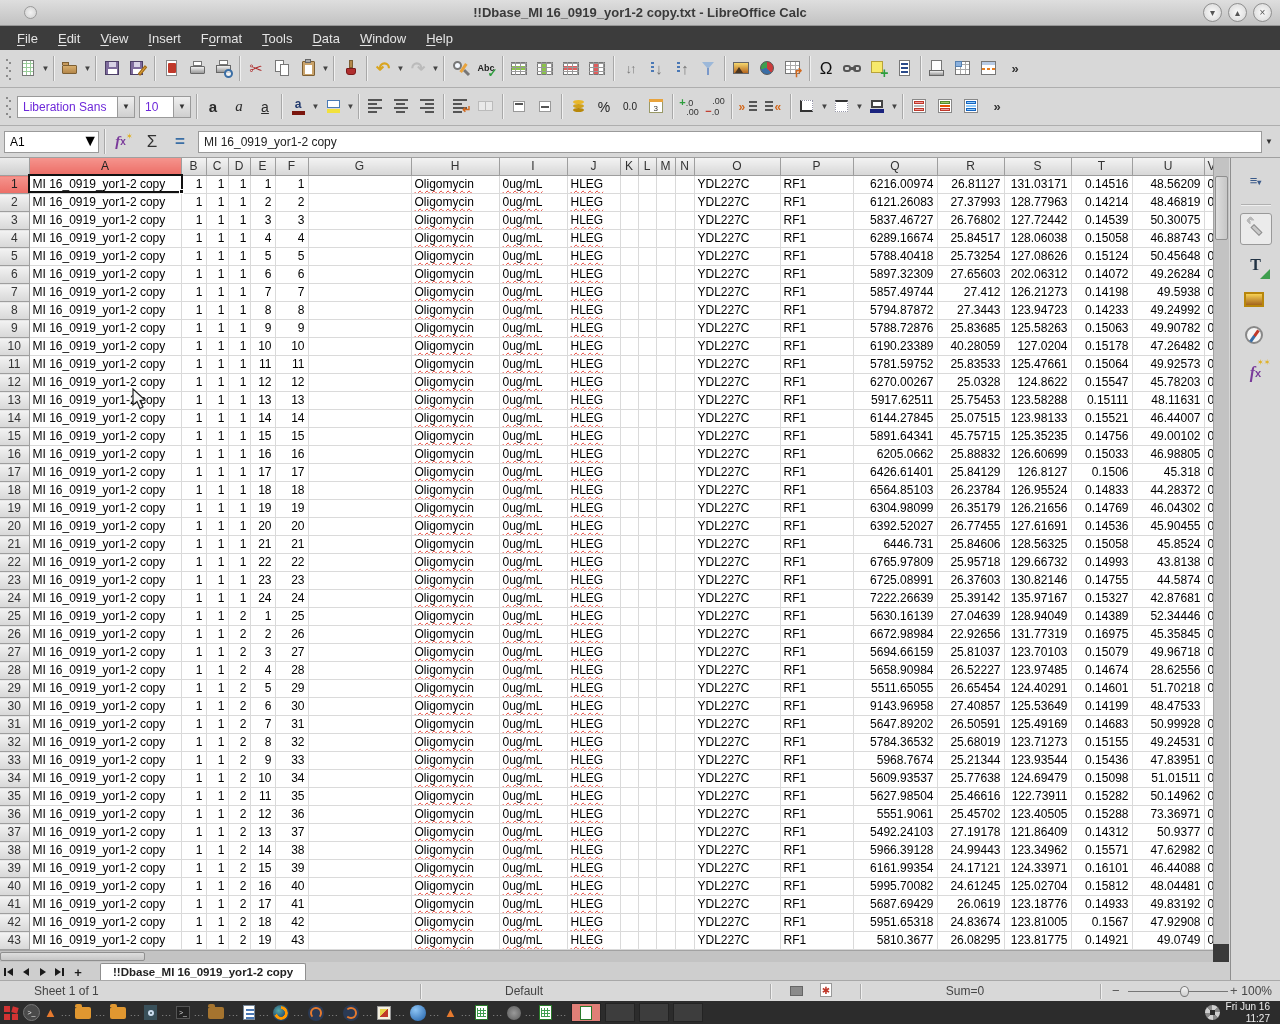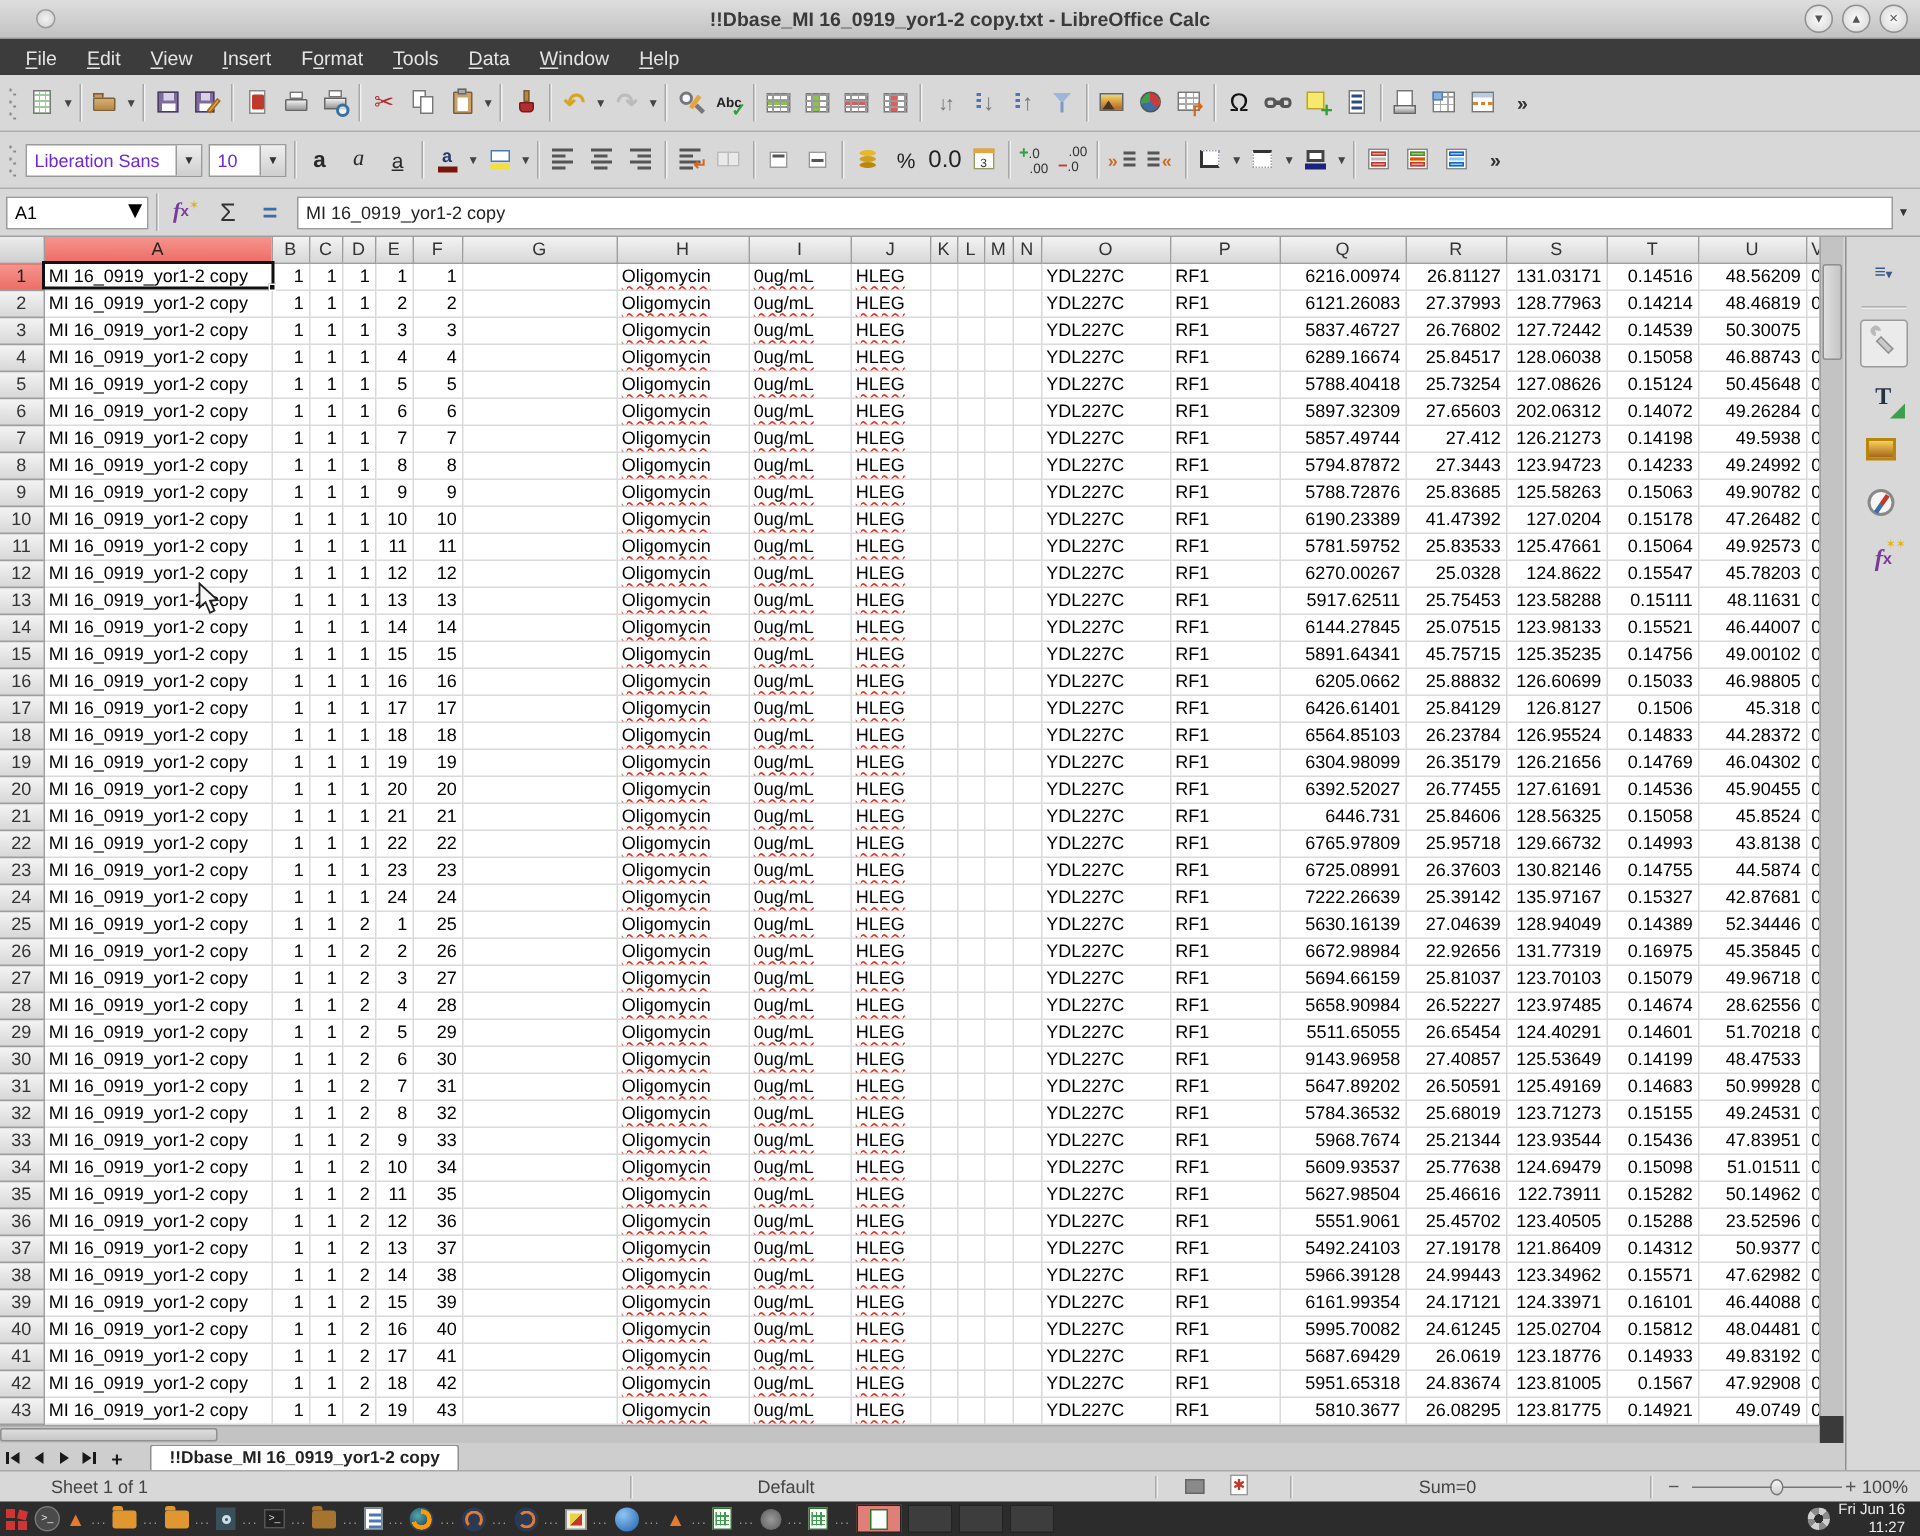--- a/index.html
+++ b/index.html
@@ -471,21 +471,21 @@
           <span class="sh" style="left:4px;top:3px;width:11px;height:4px;background:#e8b72a;border-radius:50%;box-shadow:0 4px 0 #d0a01a,0 8px 0 #b8880a"></span>
         </span>
       </span>
       <span class="tbtn">
         <span class="ic">
           <span style="font-size:14px;color:#222">%</span>
         </span>
       </span>
       <span class="tbtn">
         <span class="ic">
-          <span style="font-size:16px;font-weight:normal;color:#222">0.0</span>
+          <span style="font-size:10px;font-weight:normal;color:#222">0.0</span>
         </span>
       </span>
       <span class="tbtn">
         <span class="ic">
           <span class="sh" style="left:2px;top:2px;width:14px;height:14px;background:#fff;border:1px solid #996"></span>
           <span class="sh" style="left:2px;top:2px;width:14px;height:3px;background:#e8a33d"></span>
           <span class="sh" style="left:7px;top:7px;font-size:8px;color:#333">3</span>
         </span>
       </span>
       <span class="sep"></span>
@@ -884,21 +884,21 @@
             <td class="cell tl"><span class="sq">Oligomycin</span></td>
             <td class="cell tl"><span class="sq">0ug/mL</span></td>
             <td class="cell tl"><span class="sq">HLEG</span></td>
             <td class="cell tl"></td>
             <td class="cell tl"></td>
             <td class="cell tl"></td>
             <td class="cell tl"></td>
             <td class="cell tl">YDL227C</td>
             <td class="cell tl">RF1</td>
             <td class="cell trr">6190.23389</td>
-            <td class="cell trr">41.47392</td>
+            <td class="cell trr">40.28059</td>
             <td class="cell trr">127.0204</td>
             <td class="cell trr">0.15178</td>
             <td class="cell trr">47.26482</td>
             <td class="cell tl">0.</td>
           </tr>
           <tr>
             <td class="rh">11</td>
             <td class="cell tl">MI 16_0919_yor1-2 copy</td>
             <td class="cell trr">1</td>
             <td class="cell trr">1</td>
@@ -1537,21 +1537,21 @@
             <td class="cell tl"></td>
             <td class="cell tl"></td>
             <td class="cell tl"></td>
             <td class="cell tl"></td>
             <td class="cell tl">YDL227C</td>
             <td class="cell tl">RF1</td>
             <td class="cell trr">5551.9061</td>
             <td class="cell trr">25.45702</td>
             <td class="cell trr">123.40505</td>
             <td class="cell trr">0.15288</td>
-            <td class="cell trr">23.52596</td>
+            <td class="cell trr">73.36971</td>
             <td class="cell tl">0.</td>
           </tr>
           <tr>
             <td class="rh">37</td>
             <td class="cell tl">MI 16_0919_yor1-2 copy</td>
             <td class="cell trr">1</td>
             <td class="cell trr">1</td>
             <td class="cell trr">2</td>
             <td class="cell trr">13</td>
             <td class="cell trr">37</td>

